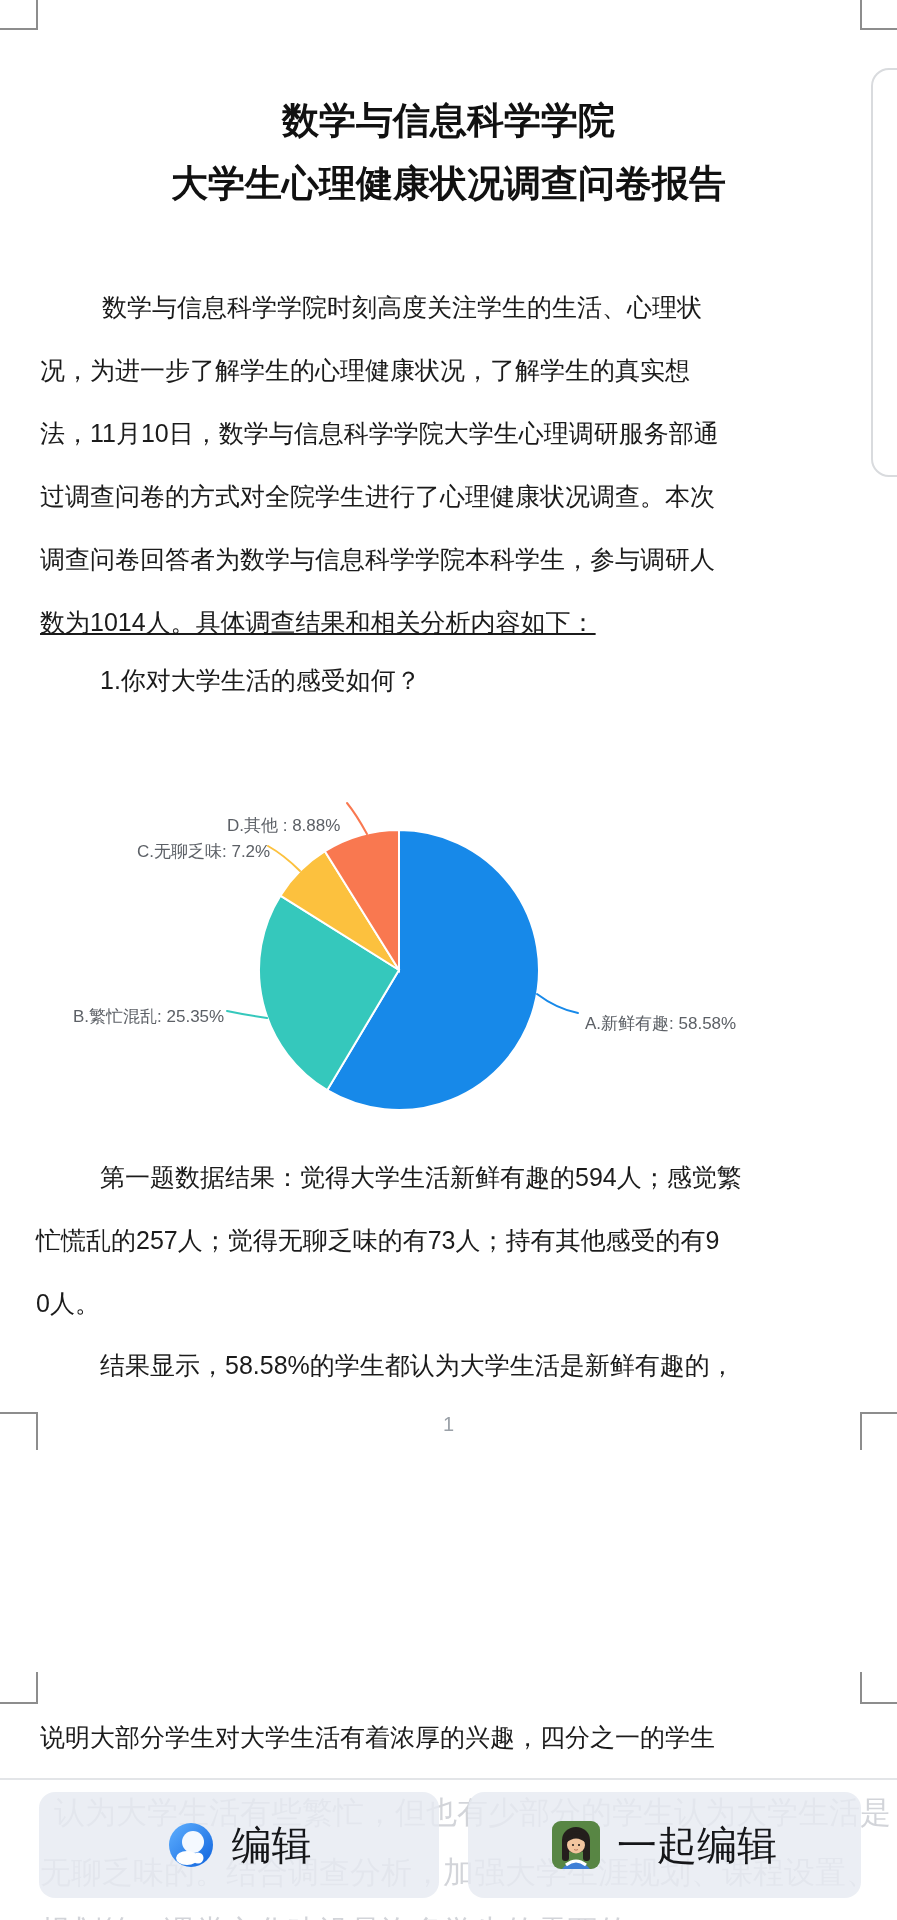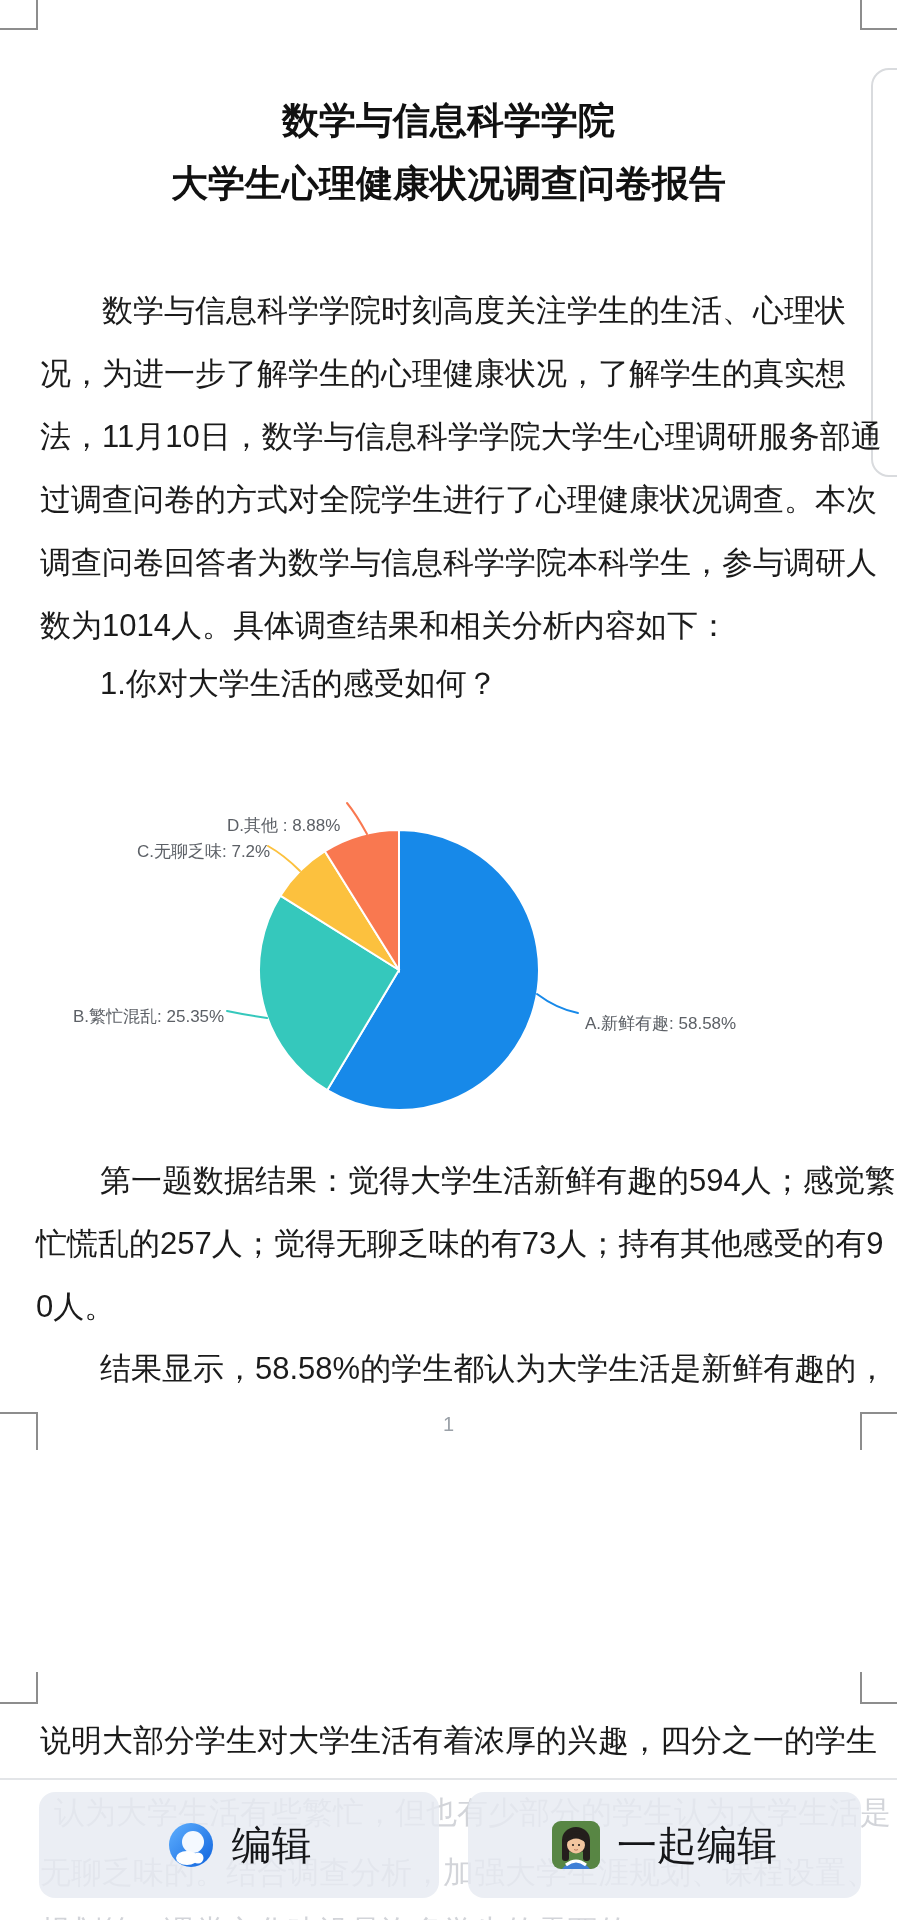--- a/index.html
+++ b/index.html
@@ -7,21 +7,21 @@
     position:relative;width:897px;height:1920px;overflow:hidden;background:#ffffff;
     font-family:"Liberation Sans","DejaVu Sans",sans-serif;
   }
   
   .mark{position:absolute;}
   .m-tl{border-right:2px solid #8d8d8d;border-bottom:2px solid #8d8d8d;}
   .m-tr{border-left:2px solid #8d8d8d;border-bottom:2px solid #8d8d8d;}
   .m-bl{border-right:2px solid #8d8d8d;border-top:2px solid #8d8d8d;}
   .m-br{border-left:2px solid #8d8d8d;border-top:2px solid #8d8d8d;}
   
-  .t-line{position:absolute;white-space:nowrap;font-size:31px;color:#1b1b1b;line-height:1.2;}
+  .t-line{position:absolute;white-space:nowrap;font-size:25px;color:#1b1b1b;line-height:1.2;}
   .title{position:absolute;left:0;width:100%;text-align:center;font-size:37px;font-weight:700;color:#111;white-space:nowrap;}
   .page-num{position:absolute;left:0;top:1413px;width:100%;text-align:center;font-size:20px;color:#9ba1a8;}
   
   #pie-wrap{position:absolute;left:0;top:780px;width:897px;height:350px;}
   .pie-label{position:absolute;white-space:nowrap;font-size:17px;color:#5c6066;}
   
   .divider{position:absolute;left:0;top:1778px;width:100%;height:2px;background:#e3e5e8;}
   .faint{position:absolute;white-space:nowrap;font-size:31px;color:rgba(50,60,82,0.22);}
   .btn{
     position:absolute;top:1792px;height:106px;border-radius:16px;
@@ -50,21 +50,21 @@
   <div class="scroll-thumb"></div>
 
   <div class="title" style="top:96px;">数学与信息科学学院</div>
   <div class="title" style="top:159px;">大学生心理健康状况调查问卷报告</div>
 
   <div class="t-line" style="left:102px;top:292px;">数学与信息科学学院时刻高度关注学生的生活、心理状</div>
   <div class="t-line" style="left:40px;top:355px;">况，为进一步了解学生的心理健康状况，了解学生的真实想</div>
   <div class="t-line" style="left:40px;top:418px;">法，11月10日，数学与信息科学学院大学生心理调研服务部通</div>
   <div class="t-line" style="left:40px;top:481px;">过调查问卷的方式对全院学生进行了心理健康状况调查。本次</div>
   <div class="t-line" style="left:40px;top:544px;">调查问卷回答者为数学与信息科学学院本科学生，参与调研人</div>
-  <div class="t-line" style="left:40px;top:607px;">数为1014人。具体调查结果和相关分析内容如下：</div>
+  <div class="t-line" style="left:40px;top:607px;text-decoration:underline;">数为1014人。具体调查结果和相关分析内容如下：</div>
 
   <div class="t-line" style="left:100px;top:665px;">1.你对大学生活的感受如何？</div>
 
   <div id="pie-wrap">
     <svg width="897" height="350" viewBox="0 0 897 350">
       <g id="pie-slices">
           <path d="M399,190 L399.0,50.0 A140,140 0 1 1 327.2,310.2 Z" fill="#1789E9" stroke="#ffffff" stroke-width="2"></path>
           <path d="M399,190 L327.2,310.2 A140,140 0 0 1 280.4,115.6 Z" fill="#35C8BC" stroke="#ffffff" stroke-width="2"></path>
           <path d="M399,190 L280.4,115.6 A140,140 0 0 1 324.9,71.2 Z" fill="#FCC13E" stroke="#ffffff" stroke-width="2"></path>
           <path d="M399,190 L324.9,71.2 A140,140 0 0 1 399.0,50.0 Z" fill="#F97850" stroke="#ffffff" stroke-width="2"></path>

